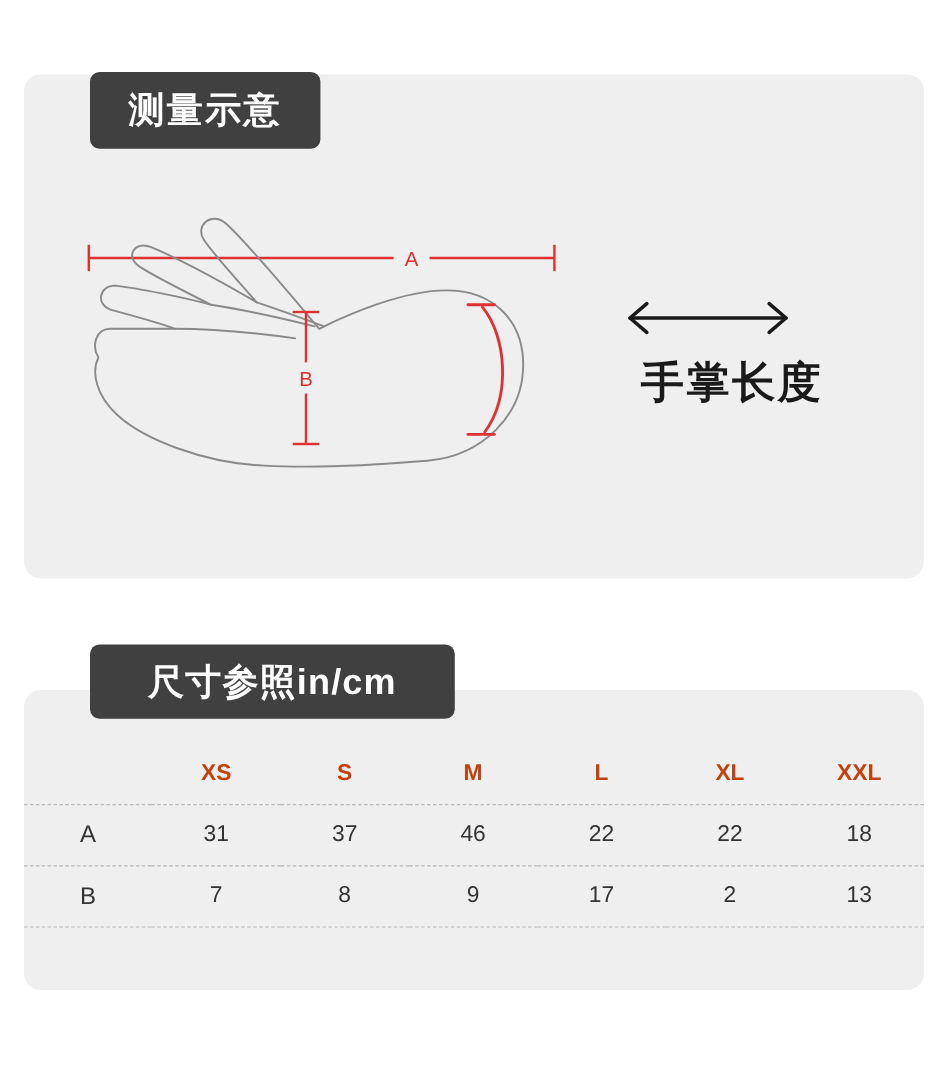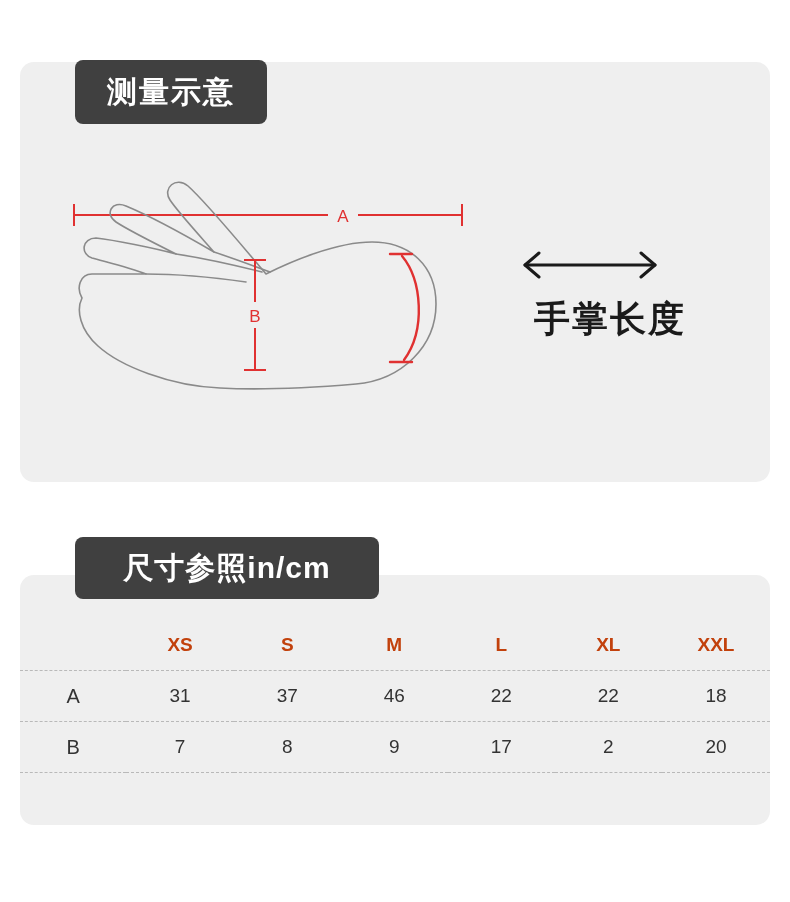--- a/index.html
+++ b/index.html
@@ -225,16 +225,16 @@
       <td>22</td>
       <td>18</td>
     </tr>
     <tr>
       <td class="rowlabel">B</td>
       <td>7</td>
       <td>8</td>
       <td>9</td>
       <td>17</td>
       <td>2</td>
-      <td>20</td>
+      <td>13</td>
     </tr>
   </tbody>
 </table>
 
 </body></html>

